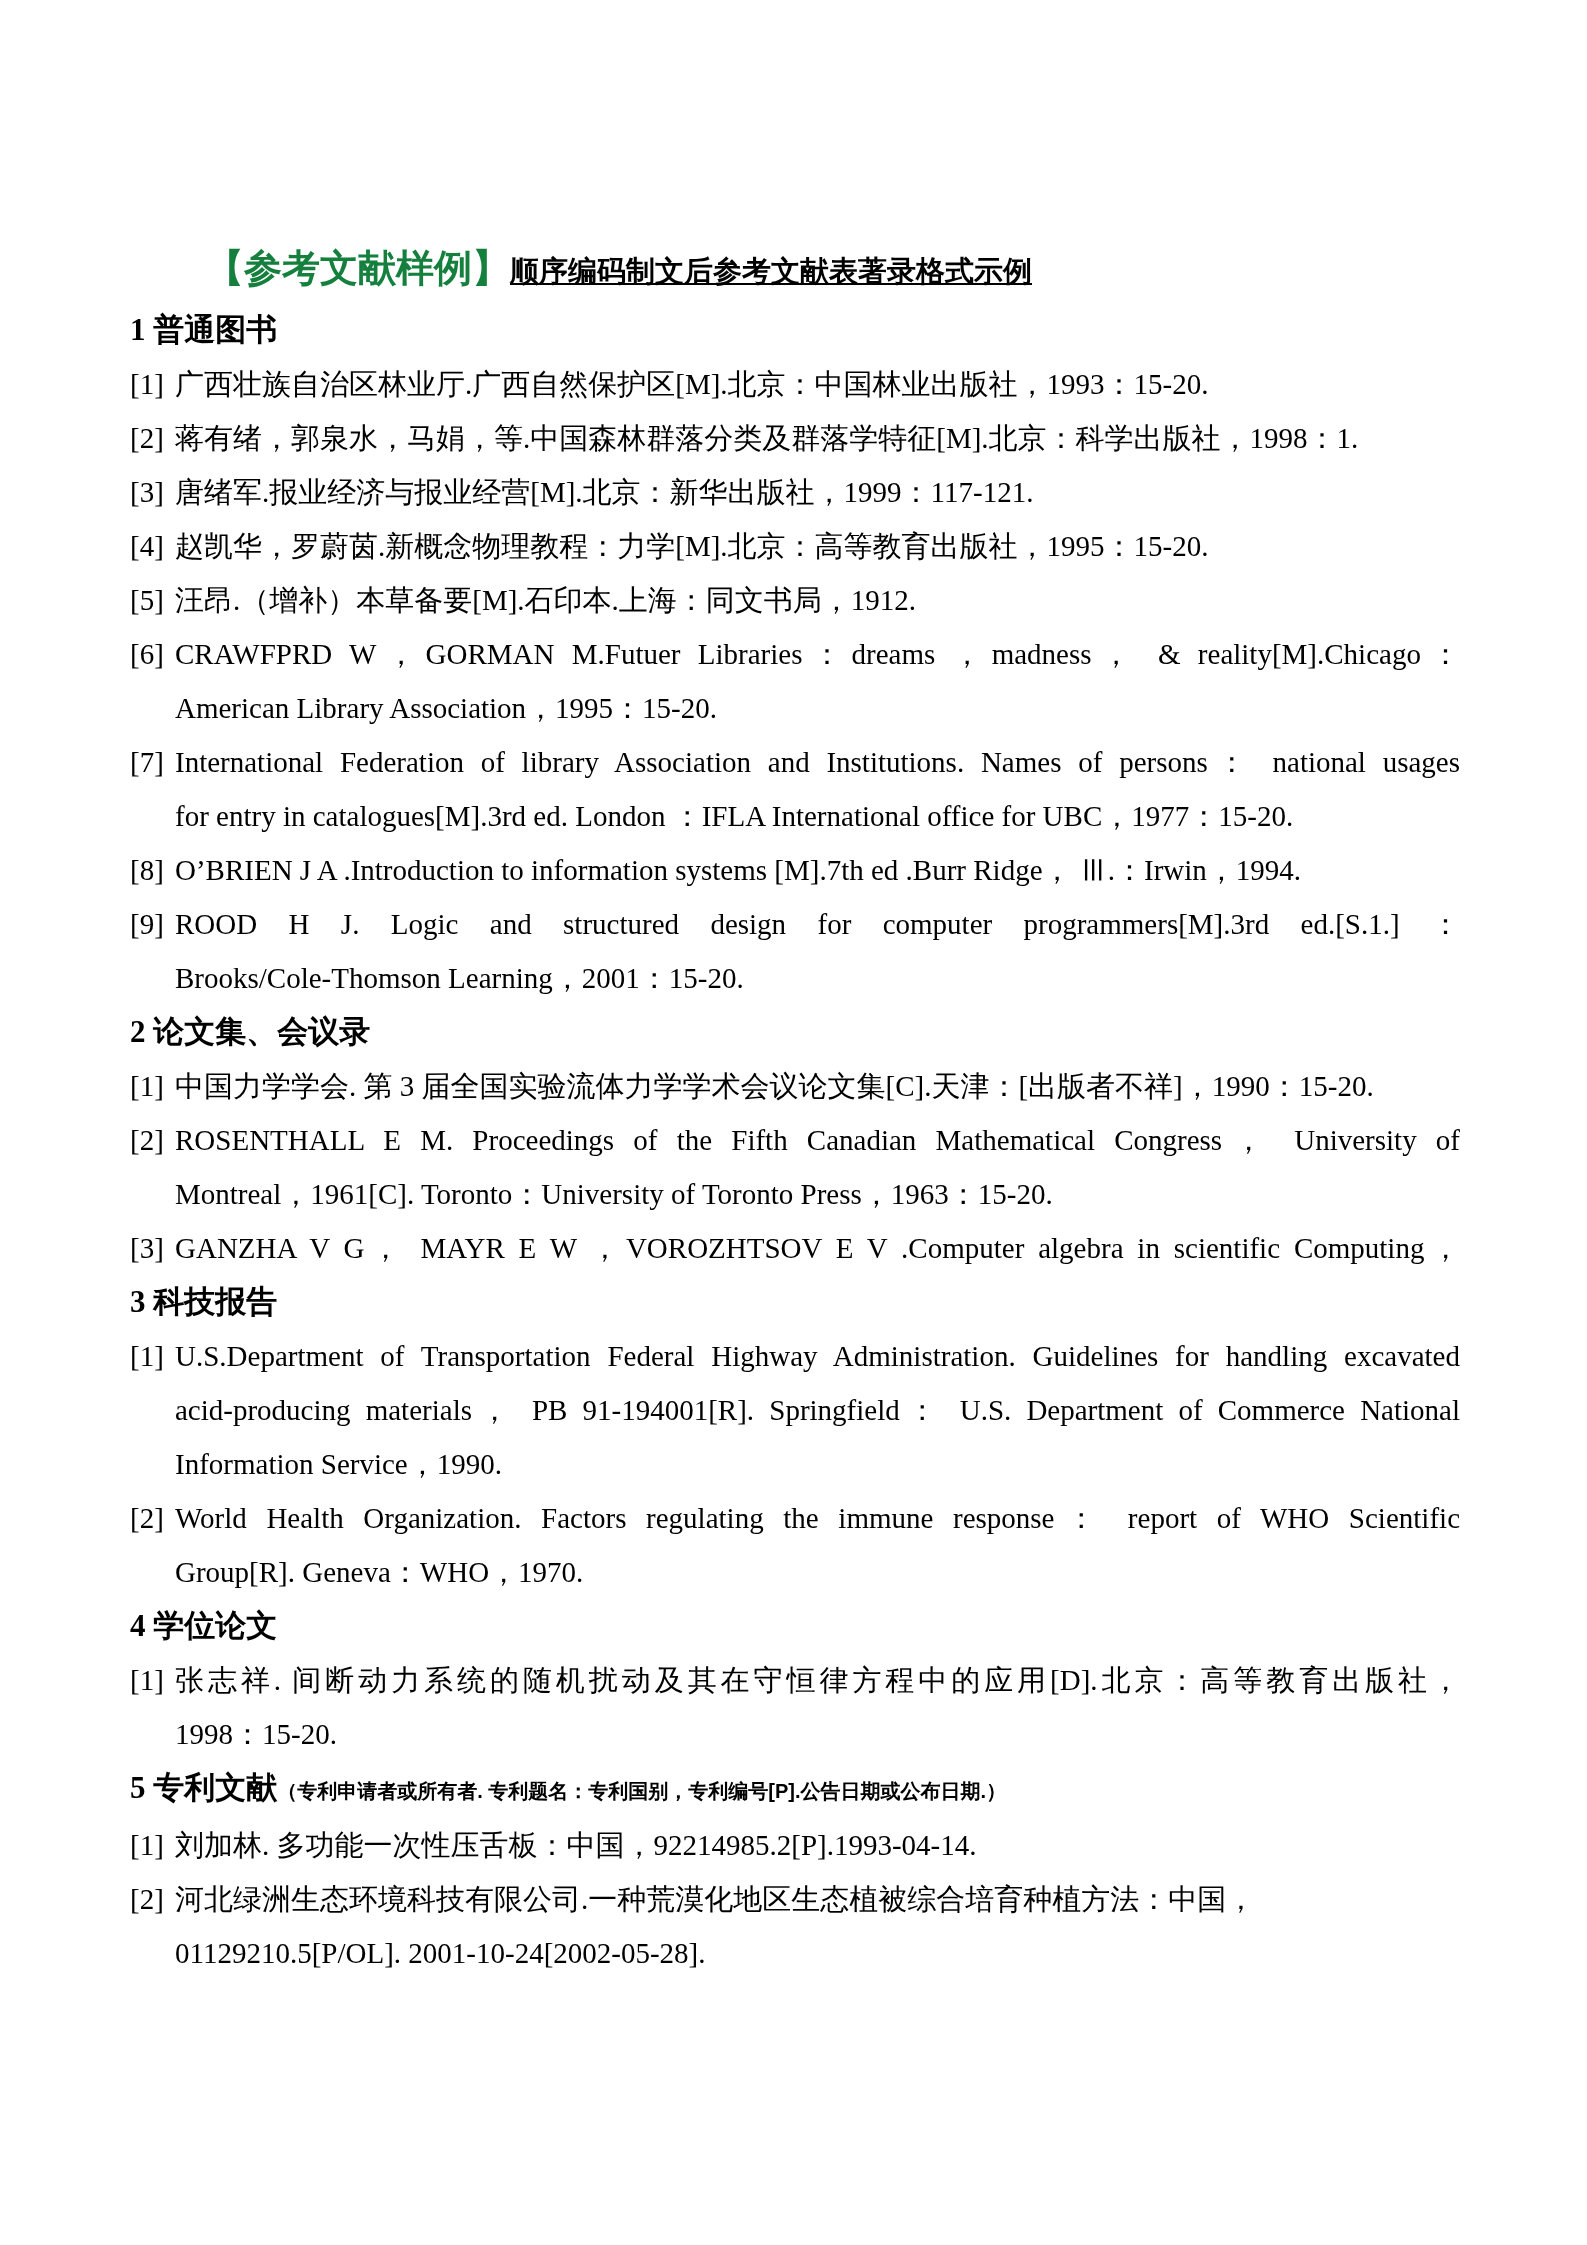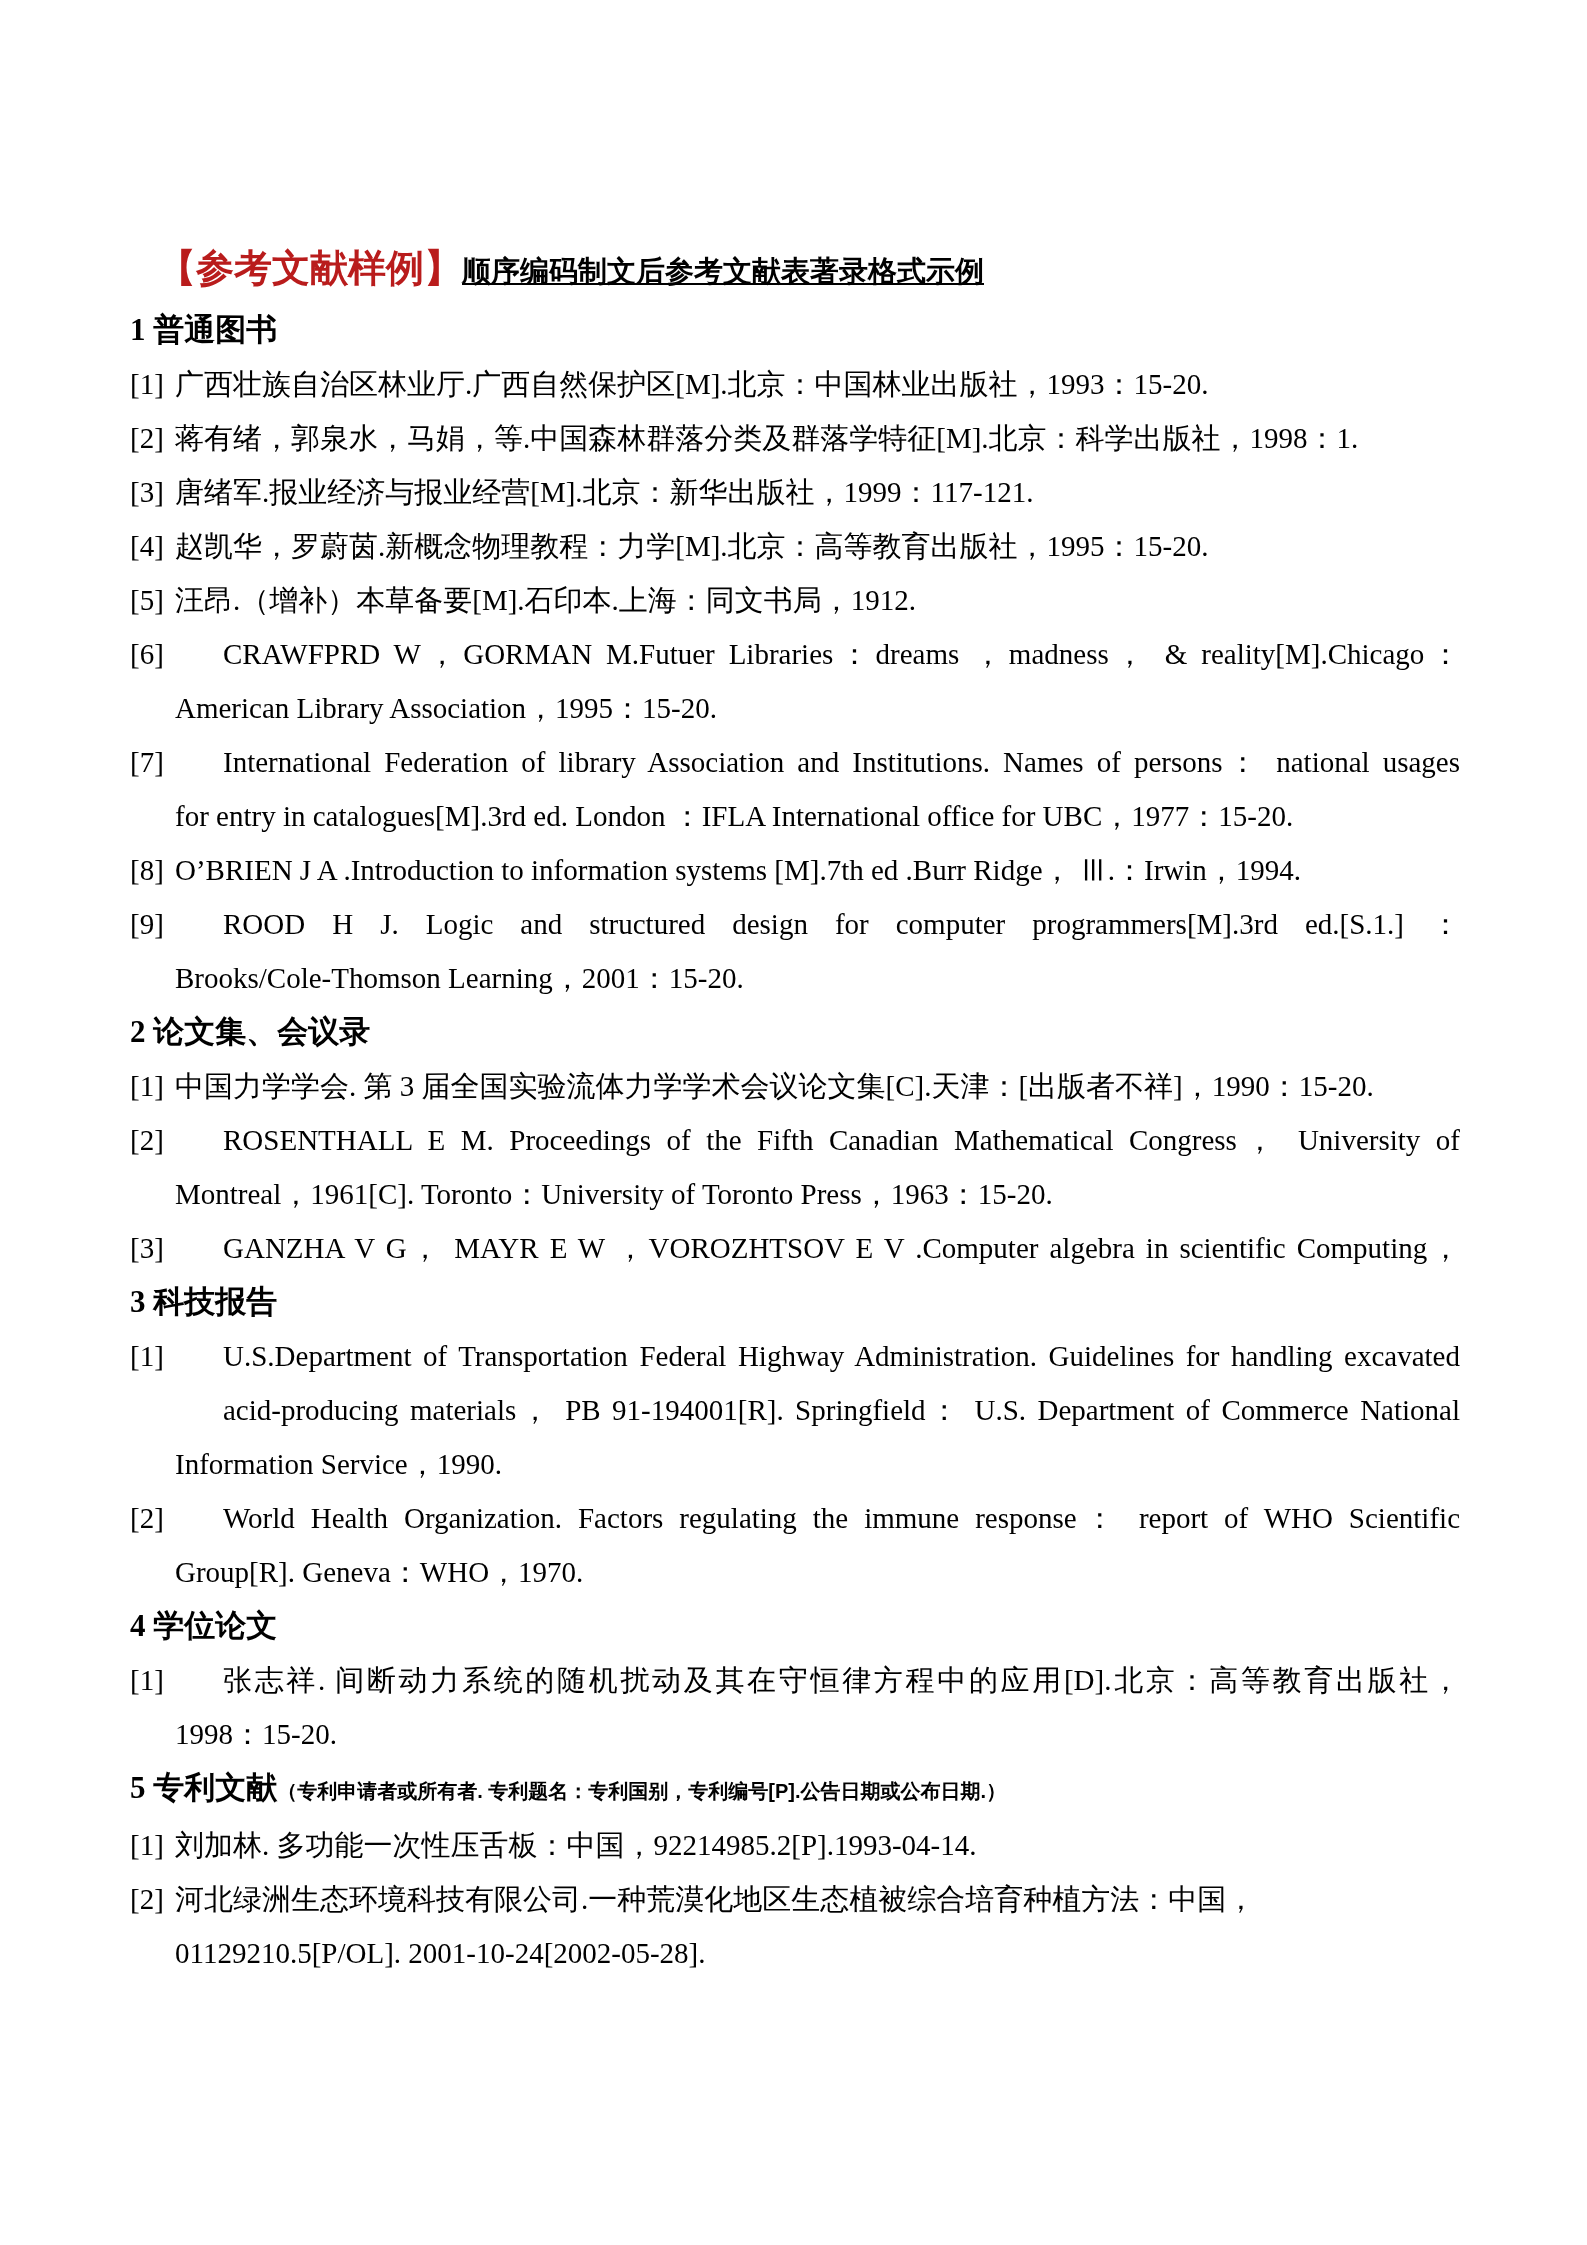--- a/index.html
+++ b/index.html
@@ -55,30 +55,29 @@
   .refnum {
     position: absolute;
     left: 0;
     top: 0;
     line-height: 54px;
   }
   .line { min-height: 54px; }
   .line.fill {
     text-align: justify;
     text-align-last: justify;
-    margin-left: 48px;
   }
 </style>
 </head>
 <body>
 
 <div class="page">
   <div class="content">
     <div class="doc-title">
-      <span class="title-red" style="color: #b91c1c;">【参考文献样例】</span><span class="title-black">顺序编码制文后参考文献表著录格式示例</span>
+      <span class="title-red" style="color: #15803d; margin-left: 48px;">【参考文献样例】</span><span class="title-black">顺序编码制文后参考文献表著录格式示例</span>
     </div>
     <div id="sections">
         <div class="section">
           <div class="sec-heading"><span class="h-main">1 普通图书</span></div>
           <div class="ref">
             <span class="refnum">[1]</span>
             <div class="line">广西壮族自治区林业厅.广西自然保护区[M].北京：中国林业出版社，1993：15-20.</div>
           </div>
           <div class="ref">
             <span class="refnum">[2]</span>

